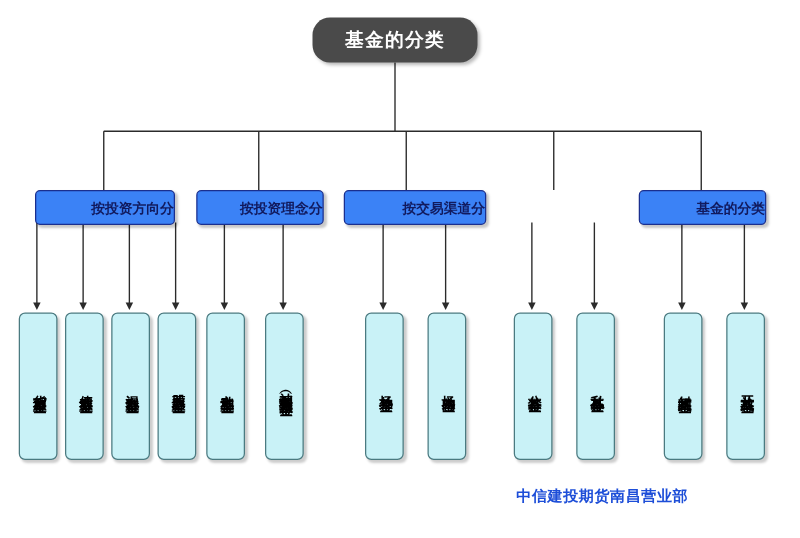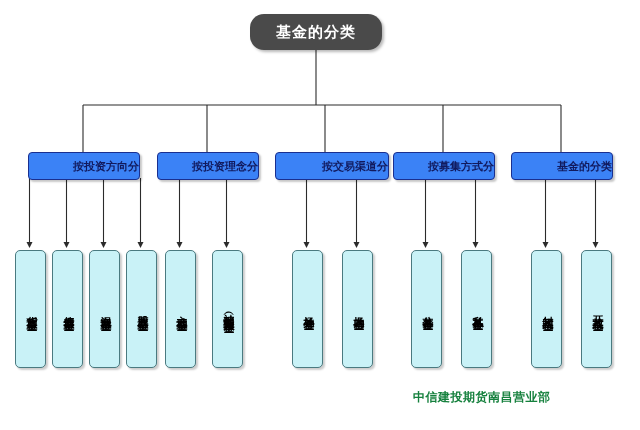--- a/index.html
+++ b/index.html
@@ -93,21 +93,21 @@
     line-height: 1.18;
     letter-spacing: 1px;
     text-align: center;
   }
 
   
   .credit {
     position: absolute;
     left: 413px;
     top: 389px;
-    color: #15803d;
+    color: #1d4ed8;
     font-size: 12px;
     font-weight: bold;
     letter-spacing: 0.5px;
     white-space: nowrap;
     z-index: 3;
   }
 </style>
 </head>
 <body>
 
@@ -148,23 +148,20 @@
 
   <div class="cat-box" style="left:28px;width:110px;">
     <span class="cat-label">按投资方向分</span>
   </div>
   <div class="cat-box" style="left:157px;width:100px;">
     <span class="cat-label">按投资理念分</span>
   </div>
   <div class="cat-box" style="left:275px;width:100px;padding-left:12px;">
     <span class="cat-label">按交易渠道分</span>
   </div>
-  <div class="cat-box" style="left:393px;width:100px;">
-    <span class="cat-label">按募集方式分</span>
-  </div>
   <div class="cat-box" style="left:511px;width:100px;">
     <span class="cat-label">基金的分类</span>
   </div>
 
   <div class="leaf-box" style="left:15px;">
     <span class="leaf-label">货币型基金</span>
   </div>
   <div class="leaf-box" style="left:52px;">
     <span class="leaf-label">债券型基金</span>
   </div>

